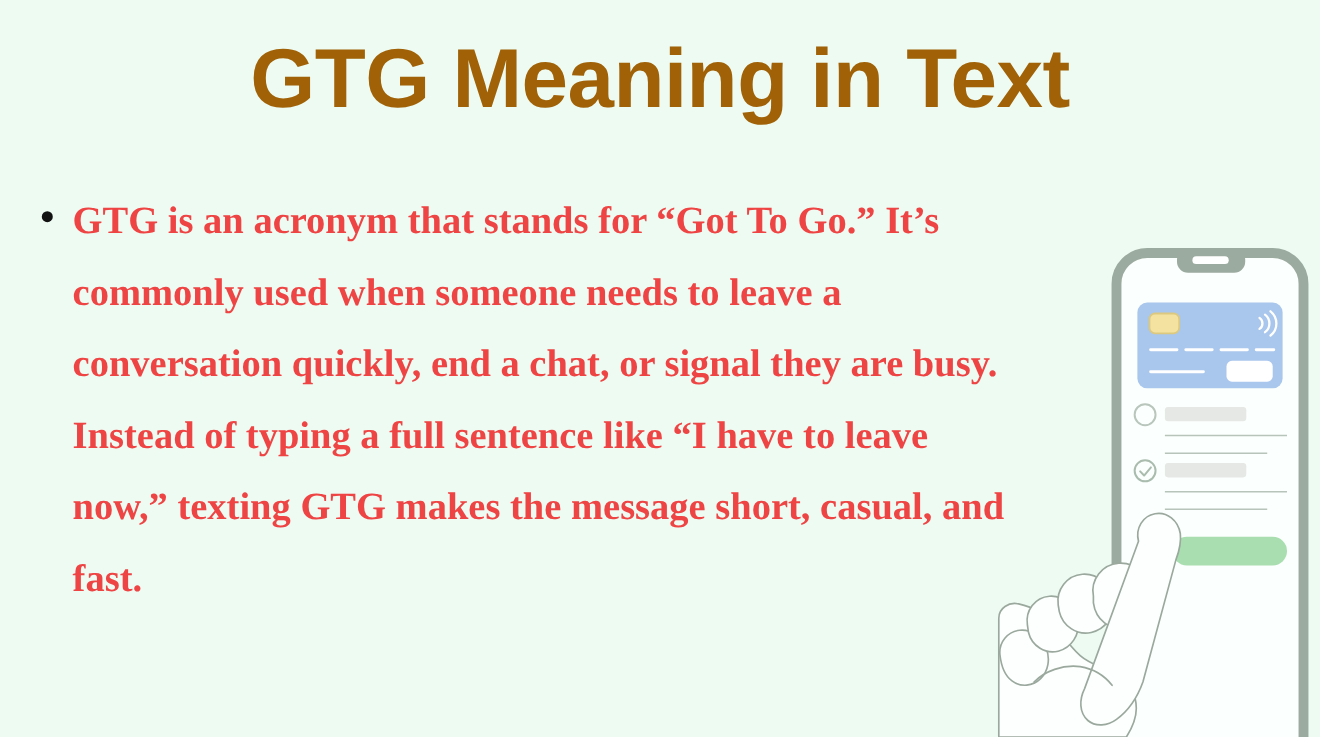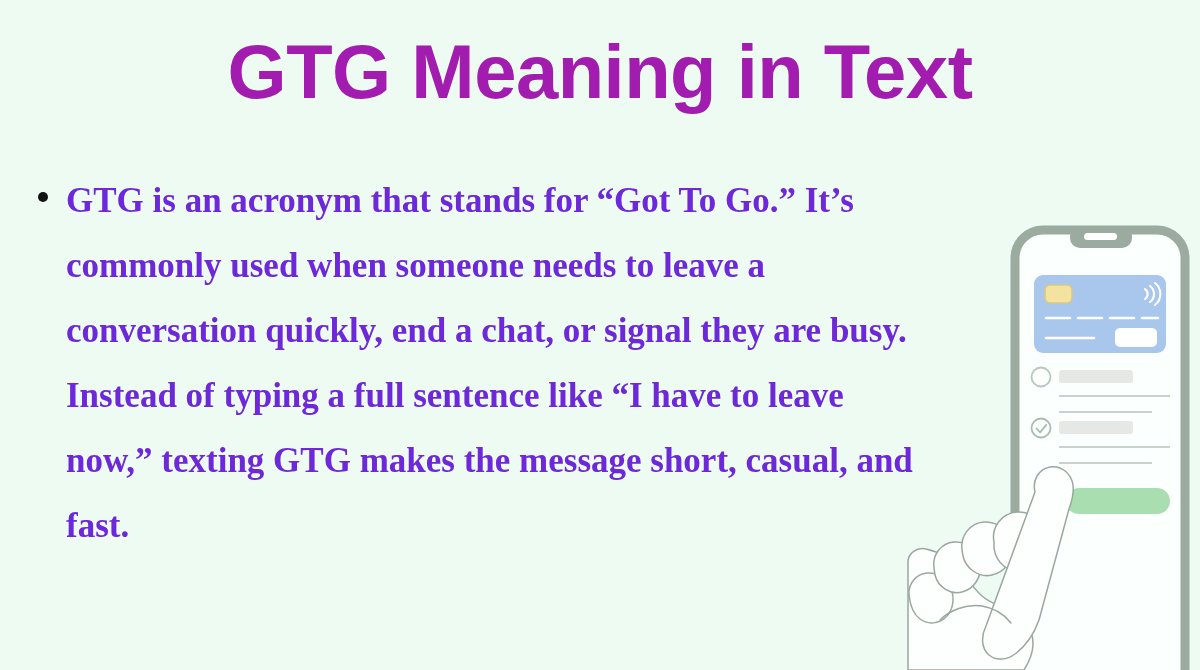--- a/index.html
+++ b/index.html
@@ -85,24 +85,24 @@
     width: 300px;
     height: 480px;
     overflow: visible;
   }
 </style>
 </head>
 <body style="background: rgb(237, 251, 243);">
 
 <div id="slide" style="background: rgb(237, 251, 243);">
 
-  <h1 id="page-title" style="color: #a21caf;">GTG Meaning in Text</h1>
+  <h1 id="page-title" style="color: #a16207;">GTG Meaning in Text</h1>
 
   <ul id="body-list">
-    <li style="color: #6d28d9;">
+    <li style="color: #ef4444;">
       <span class="bullet-marker"></span>
       <span>GTG is an acronym that stands for “Got To Go.” It’s commonly used when someone needs to leave a conversation quickly, end a chat, or signal they are busy. Instead of typing a full sentence like “I have to leave now,” texting GTG makes the message short, casual, and fast.</span>
     </li>
   </ul>
 
   <div id="illustration">
     <svg viewBox="0 0 300 480" xmlns="http://www.w3.org/2000/svg" aria-hidden="true">
 
       <g>
 

